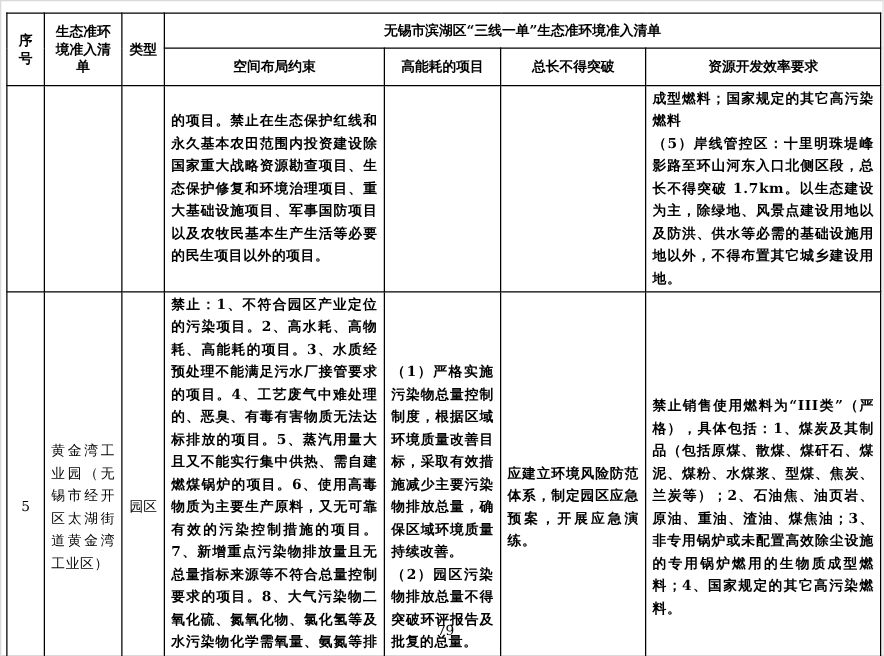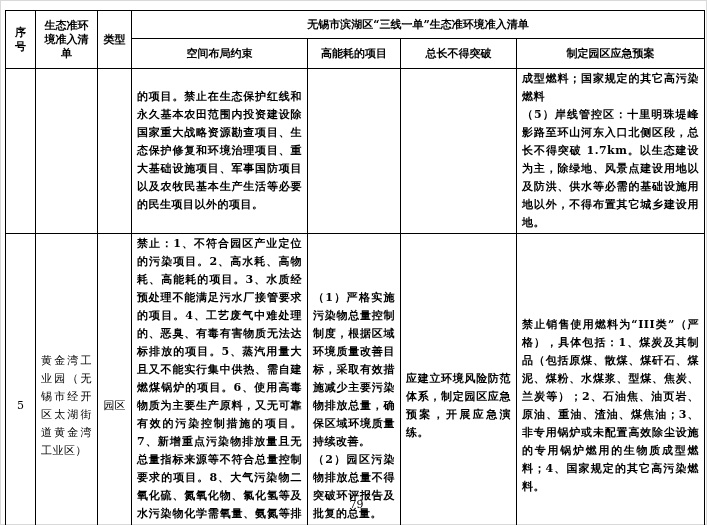--- a/index.html
+++ b/index.html
@@ -84,21 +84,21 @@
     <tr style="height:28px;">
       <th rowspan="2">序号</th>
       <th rowspan="2">生态准环境准入清单</th>
       <th rowspan="2">类型</th>
       <th colspan="4">无锡市滨湖区“三线一单”生态准环境准入清单</th>
     </tr>
     <tr style="height:30px;margin-top:28px;">
       <th>空间布局约束</th>
       <th>高能耗的项目</th>
       <th>总长不得突破</th>
-      <th>制定园区应急预案</th>
+      <th>资源开发效率要求</th>
     </tr>
 
     <tr class="row-cont">
       <td class="num"></td>
       <td class="center"></td>
       <td class="num"></td>
       <td class="txt">的项目。禁止在生态保护红线和永久基本农田范围内投资建设除国家重大战略资源勘查项目、生态保护修复和环境治理项目、重大基础设施项目、军事国防项目以及农牧民基本生产生活等必要的民生项目以外的项目。</td>
       <td class="txt"></td>
       <td class="txt"></td>
       <td class="txt">成型燃料；国家规定的其它高污染燃料

